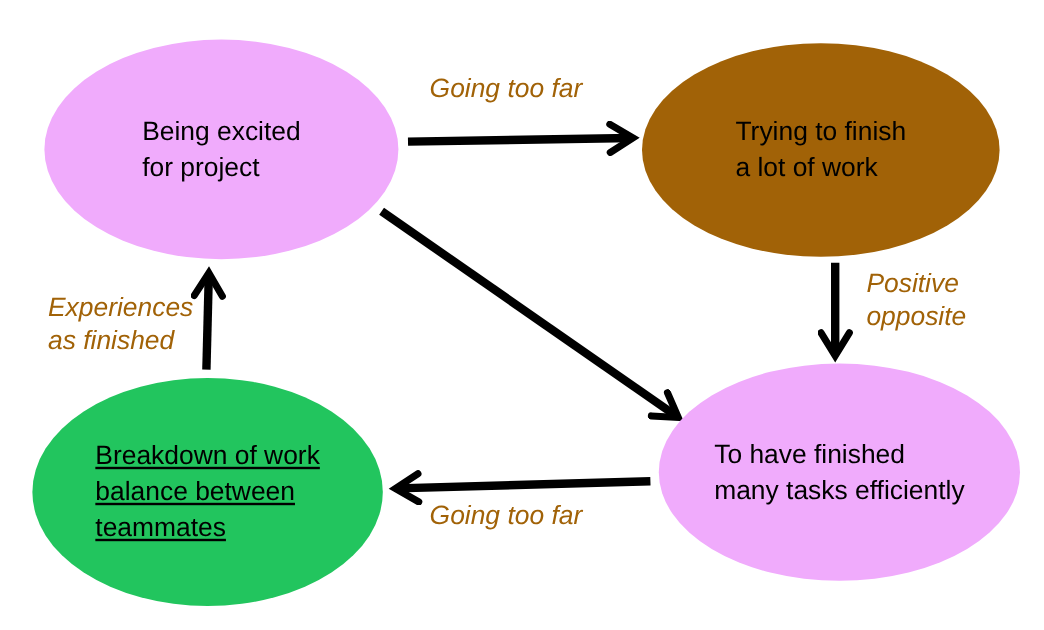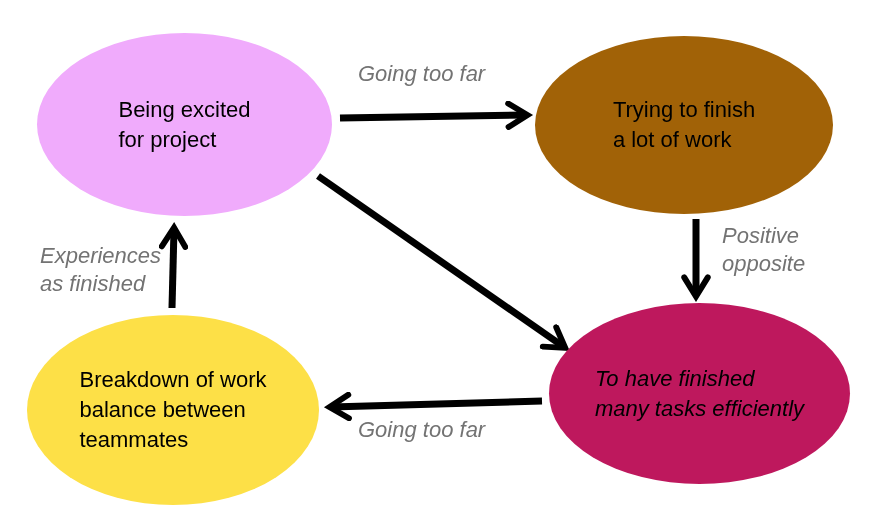--- a/index.html
+++ b/index.html
@@ -37,21 +37,21 @@
   }
   .node-excited   { left: 37px;  top: 33px;  width: 295px; height: 183px; }
   .node-trying    { left: 535px; top: 36px;  width: 298px; height: 178px; }
   .node-finished  { left: 549px; top: 303px; width: 301px; height: 181px; }
   .node-breakdown { left: 27px;  top: 315px; width: 292px; height: 190px; }
   .edge-label {
     position: absolute;
     font-size: 22px;
     line-height: 28px;
     font-style: italic;
-    color: #737373;
+    color: #a16207;
     white-space: pre-line;
   }
   .edge-label-top        { left: 358px; top: 60px;  }
   .edge-label-positive   { left: 722px; top: 222px; }
   .edge-label-supplement { left: 347px; top: 250px; }
   .edge-label-bottom     { left: 358px; top: 416px; }
   .edge-label-experience { left: 40px;  top: 242px; }
   .arrow-line {
     fill: none;
     stroke-width: 7px;
@@ -78,26 +78,26 @@
   <div class="node node-excited" style="background-color: #f0abfc;">
     <div class="node-label">Being excited
 for project</div>
   </div>
 
   <div class="node node-trying" style="background-color: #a16207;">
     <div class="node-label">Trying to finish
 a lot of work</div>
   </div>
 
-  <div class="node node-finished" style="background-color: #be185d; font-style: italic;">
+  <div class="node node-finished" style="background-color: #f0abfc;">
     <div class="node-label">To have finished
 many tasks efficiently</div>
   </div>
 
-  <div class="node node-breakdown" style="background-color: #fde047;">
+  <div class="node node-breakdown" style="background-color: #22c55e; text-decoration: underline;">
     <div class="node-label">Breakdown of work
 balance between
 teammates</div>
   </div>
 
   <div class="edge-label edge-label-top">Going too far</div>
 
   <div class="edge-label edge-label-positive">Positive
 opposite</div>
 

